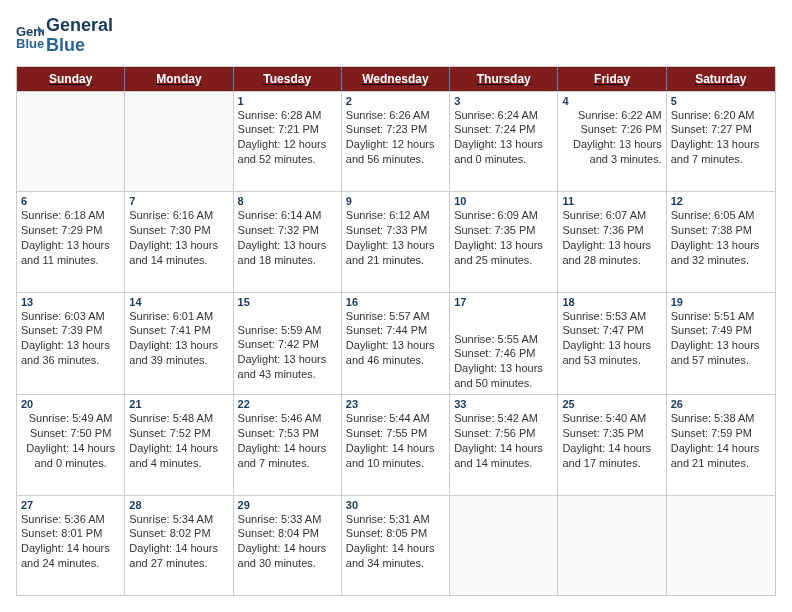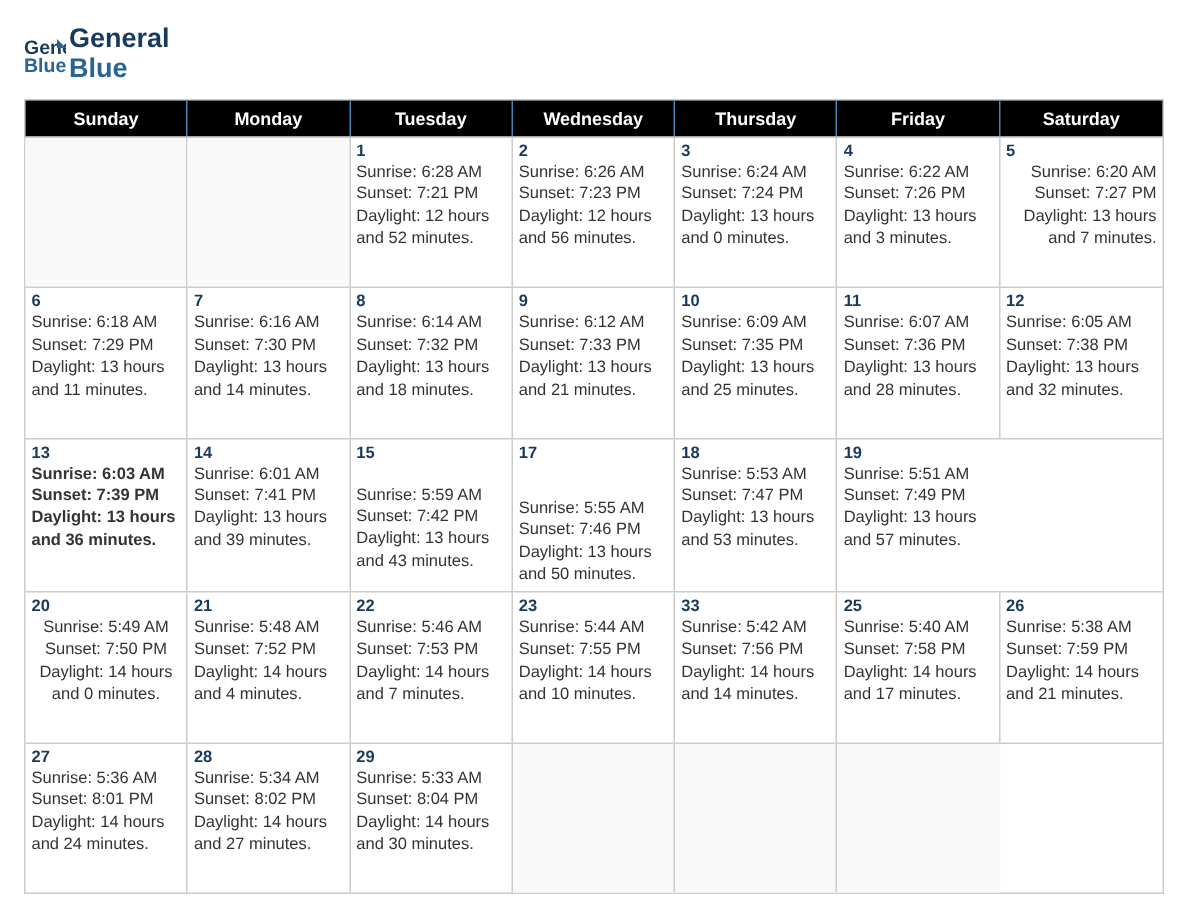--- a/index.html
+++ b/index.html
@@ -52,21 +52,21 @@
     }
     .calendar {
       flex: 1;
       display: flex;
       flex-direction: column;
       border: 1px solid #ccc;
     }
     .cal-header {
       display: grid;
       grid-template-columns: repeat(7, 1fr);
-      background: #000000;
+      background: #7f1d1d;
       text-decoration: underline;
     }
     .cal-header-cell {
       color: #fff;
       font-size: 12px;
       font-weight: bold;
       padding: 5px 4px;
       text-align: center;
       border-right: 1px solid #4a84b6;
     }
@@ -163,27 +163,27 @@
 Daylight: 12 hours and 56 minutes.</div>
           </div>
           <div class="cal-cell">
             <div class="day-num">3</div>
             <div class="cell-text" style="white-space: pre-line;">Sunrise: 6:24 AM
 Sunset: 7:24 PM
 Daylight: 13 hours and 0 minutes.</div>
           </div>
           <div class="cal-cell">
             <div class="day-num">4</div>
-            <div class="cell-text" style="white-space: pre-line;">Sunrise: 6:22 AM
+            <div class="cell-text" style="white-space: pre-line; text-align: right;">Sunrise: 6:22 AM
 Sunset: 7:26 PM
 Daylight: 13 hours and 3 minutes.</div>
           </div>
           <div class="cal-cell">
             <div class="day-num">5</div>
-            <div class="cell-text" style="white-space: pre-line; text-align: right;">Sunrise: 6:20 AM
+            <div class="cell-text" style="white-space: pre-line;">Sunrise: 6:20 AM
 Sunset: 7:27 PM
 Daylight: 13 hours and 7 minutes.</div>
           </div>
         </div>
         <div class="cal-row">
           <div class="cal-cell">
             <div class="day-num">6</div>
             <div class="cell-text" style="white-space: pre-line;">Sunrise: 6:18 AM
 Sunset: 7:29 PM
 Daylight: 13 hours and 11 minutes.</div>
@@ -221,37 +221,43 @@
           <div class="cal-cell">
             <div class="day-num">12</div>
             <div class="cell-text" style="white-space: pre-line;">Sunrise: 6:05 AM
 Sunset: 7:38 PM
 Daylight: 13 hours and 32 minutes.</div>
           </div>
         </div>
         <div class="cal-row">
           <div class="cal-cell">
             <div class="day-num">13</div>
-            <div class="cell-text" style="white-space: pre-line; font-weight: bold;">Sunrise: 6:03 AM
+            <div class="cell-text" style="white-space: pre-line;">Sunrise: 6:03 AM
 Sunset: 7:39 PM
 Daylight: 13 hours and 36 minutes.</div>
           </div>
           <div class="cal-cell">
             <div class="day-num">14</div>
             <div class="cell-text" style="white-space: pre-line;">Sunrise: 6:01 AM
 Sunset: 7:41 PM
 Daylight: 13 hours and 39 minutes.</div>
           </div>
           <div class="cal-cell">
             <div class="day-num">15</div>
             <div class="cell-text" style="white-space: pre-line; margin-top: 15px;">Sunrise: 5:59 AM
 Sunset: 7:42 PM
 Daylight: 13 hours and 43 minutes.</div>
           </div>
           <div class="cal-cell">
+            <div class="day-num">16</div>
+            <div class="cell-text" style="white-space: pre-line;">Sunrise: 5:57 AM
+Sunset: 7:44 PM
+Daylight: 13 hours and 46 minutes.</div>
+          </div>
+          <div class="cal-cell">
             <div class="day-num">17</div>
             <div class="cell-text" style="white-space: pre-line; margin-top: 24px;">Sunrise: 5:55 AM
 Sunset: 7:46 PM
 Daylight: 13 hours and 50 minutes.</div>
           </div>
           <div class="cal-cell">
             <div class="day-num">18</div>
             <div class="cell-text" style="white-space: pre-line;">Sunrise: 5:53 AM
 Sunset: 7:47 PM
 Daylight: 13 hours and 53 minutes.</div>
@@ -290,21 +296,21 @@
           </div>
           <div class="cal-cell">
             <div class="day-num">33</div>
             <div class="cell-text" style="white-space: pre-line;">Sunrise: 5:42 AM
 Sunset: 7:56 PM
 Daylight: 14 hours and 14 minutes.</div>
           </div>
           <div class="cal-cell">
             <div class="day-num">25</div>
             <div class="cell-text" style="white-space: pre-line;">Sunrise: 5:40 AM
-Sunset: 7:58 PM
+Sunset: 7:35 PM
 Daylight: 14 hours and 17 minutes.</div>
           </div>
           <div class="cal-cell">
             <div class="day-num">26</div>
             <div class="cell-text" style="white-space: pre-line;">Sunrise: 5:38 AM
 Sunset: 7:59 PM
 Daylight: 14 hours and 21 minutes.</div>
           </div>
         </div>
         <div class="cal-row">
@@ -318,20 +324,26 @@
             <div class="day-num">28</div>
             <div class="cell-text" style="white-space: pre-line;">Sunrise: 5:34 AM
 Sunset: 8:02 PM
 Daylight: 14 hours and 27 minutes.</div>
           </div>
           <div class="cal-cell">
             <div class="day-num">29</div>
             <div class="cell-text" style="white-space: pre-line;">Sunrise: 5:33 AM
 Sunset: 8:04 PM
 Daylight: 14 hours and 30 minutes.</div>
+          </div>
+          <div class="cal-cell">
+            <div class="day-num">30</div>
+            <div class="cell-text" style="white-space: pre-line;">Sunrise: 5:31 AM
+Sunset: 8:05 PM
+Daylight: 14 hours and 34 minutes.</div>
           </div>
           <div class="cal-cell empty"></div>
           <div class="cal-cell empty"></div>
           <div class="cal-cell empty"></div>
         </div>
       </div>
   </div>
 </div>
 
 </body></html>

